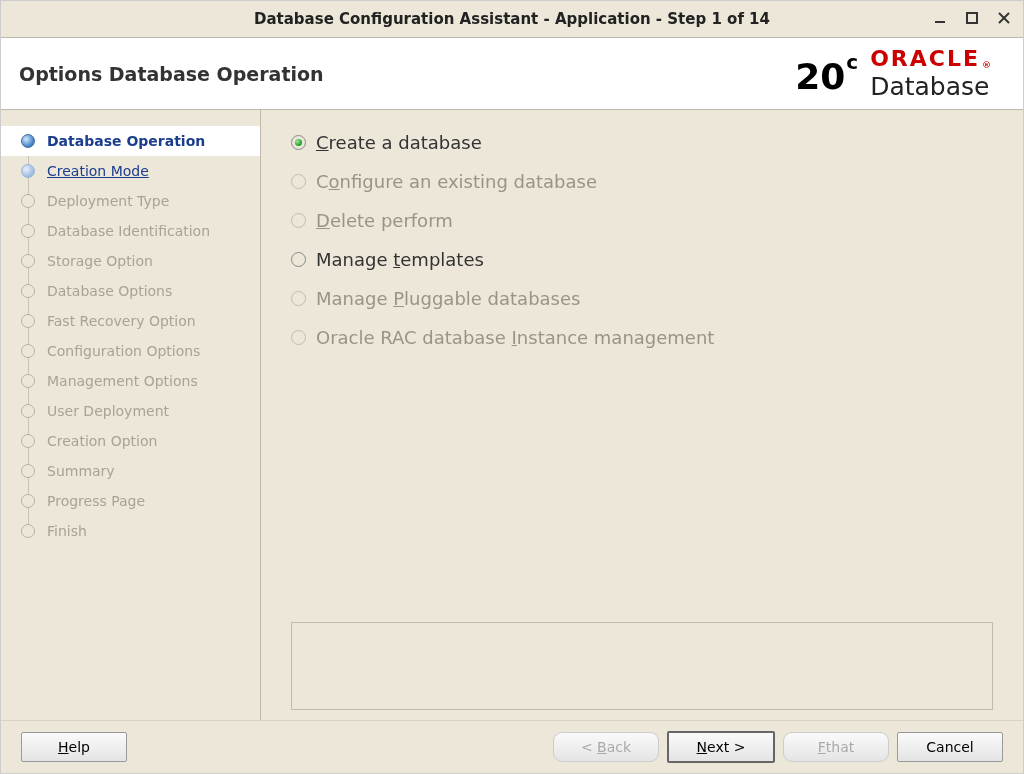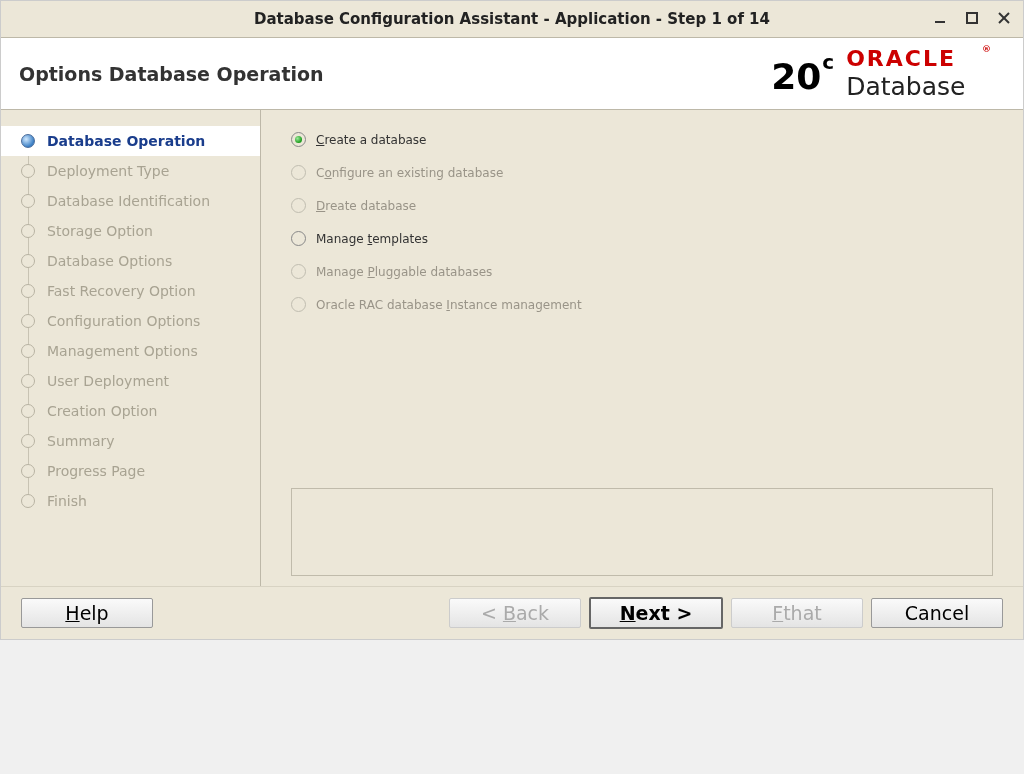--- a/index.html
+++ b/index.html
@@ -7,21 +7,21 @@
     padding: 0;
     width: 1024px;
     height: 774px;
     font-family: "DejaVu Sans", "Liberation Sans", Arial, sans-serif;
     font-size: 14px;
     background: #f0f0f0;
     overflow: hidden;
   }
   .window {
     width: 1024px;
-    height: 640px;
+    height: 774px;
     box-sizing: border-box;
     border: 1px solid #ccc;
     background: #ece7d8;
     display: flex;
     flex-direction: column;
   }
   .titlebar {
     height: 36px;
     background: #ece7d8;
     border-bottom: 1px solid #bdb8a8;
@@ -89,22 +89,21 @@
     display: flex;
     flex-direction: column;
     line-height: 1.1;
   }
   .logo-oracle {
     font-weight: 900;
     font-size: 22px;
     letter-spacing: 2px;
     color: #c00;
     display: flex;
-    align-items: flex-start;
-    gap: 24px;
+    align-items: flex-end;
   }
   .logo-oracle .reg {
     font-size: 9px;
     color: #c00;
     margin-left: 2px;
     margin-top: -2px;
   }
   .logo-db {
     font-size: 25px;
     color: #222;
@@ -221,21 +220,21 @@
     width: 7px;
     height: 7px;
     border-radius: 50%;
     background: radial-gradient(circle at 35% 35%, #9be89b, #1a9b1a 70%);
   }
   .radio.disabled {
     border-color: #c0bdb0;
   }
   .option-label {
     color: #333;
-    font-size: 12px;
+    font-size: 18px;
   }
   .option-label.disabled {
     color: #999488;
   }
   .option-label .mnemonic {
     text-decoration: underline;
   }
 
   .message-box {
     margin-top: auto;
@@ -256,33 +255,34 @@
   .footer .spacer { flex: 1; }
   .btn {
     min-width: 82px;
     height: 28px;
     background: linear-gradient(#fafafa, #e4e4e4);
     border: 1px solid #999;
     border-radius: 2px;
     display: flex;
     align-items: center;
     justify-content: center;
-    font-size: 19px;
+    font-size: 14px;
     cursor: pointer;
-    padding: 0 24px;
+    padding: 0 11px;
   }
   .btn.disabled {
     color: #aaa;
     border-color: #ccc;
     cursor: default;
+    border-radius: 9px;
   }
   .btn .mnemonic { text-decoration: underline; }
   .btn.default {
     border: 2px solid #666;
-    font-weight: 700;
+    font-weight: 400;
   }
 </style>
 </head>
 <body>
 
 <div class="window">
 
   <div class="titlebar">
     <div class="titlebar-title">Database Configuration Assistant - Application - Step 1 of 14</div>
     <div class="titlebar-controls">
@@ -323,20 +323,24 @@
 
   <div class="body">
 
     <div class="sidebar">
       <div class="step-list" id="step-list">
         <div class="step-line"></div>
       <div class="step-item current">
             <div class="step-bullet current"></div>
             <div class="step-label">Database Operation</div>
           </div>
+          <div class="step-item link">
+            <div class="step-bullet done"></div>
+            <div class="step-label">Creation Mode</div>
+          </div>
           <div class="step-item pending">
             <div class="step-bullet"></div>
             <div class="step-label">Deployment Type</div>
           </div>
           <div class="step-item pending">
             <div class="step-bullet"></div>
             <div class="step-label">Database Identification</div>
           </div>
           <div class="step-item pending">
             <div class="step-bullet"></div>
@@ -388,21 +392,21 @@
               <div class="dot"></div>
             </div>
             <div class="option-label"><span></span><span class="mnemonic">C</span><span>reate a database</span></div>
           </div>
           <div class="option-row">
             <div class="radio disabled"></div>
             <div class="option-label disabled"><span>C</span><span class="mnemonic">o</span><span>nfigure an existing database</span></div>
           </div>
           <div class="option-row">
             <div class="radio disabled"></div>
-            <div class="option-label disabled"><span></span><span class="mnemonic">D</span><span>reate database</span></div>
+            <div class="option-label disabled"><span></span><span class="mnemonic">D</span><span>elete perform</span></div>
           </div>
           <div class="option-row">
             <div class="radio"></div>
             <div class="option-label"><span>Manage </span><span class="mnemonic">t</span><span>emplates</span></div>
           </div>
           <div class="option-row">
             <div class="radio disabled"></div>
             <div class="option-label disabled"><span>Manage </span><span class="mnemonic">P</span><span>luggable databases</span></div>
           </div>
           <div class="option-row">

